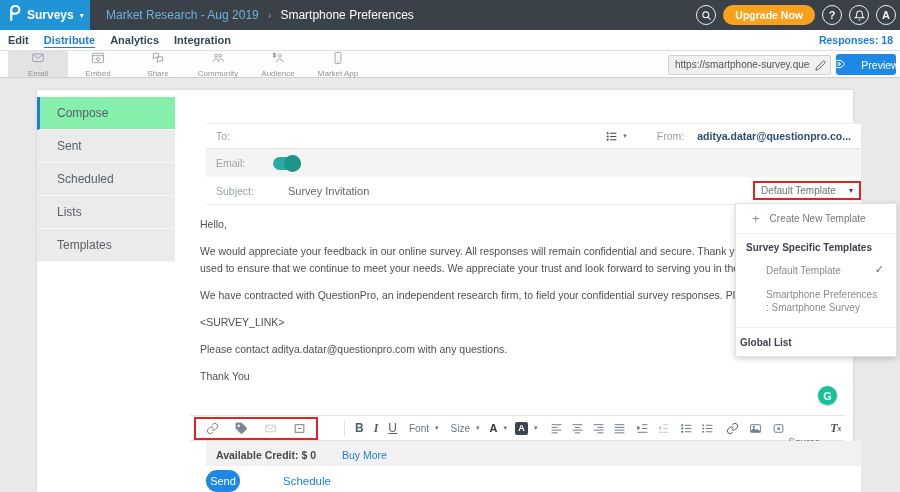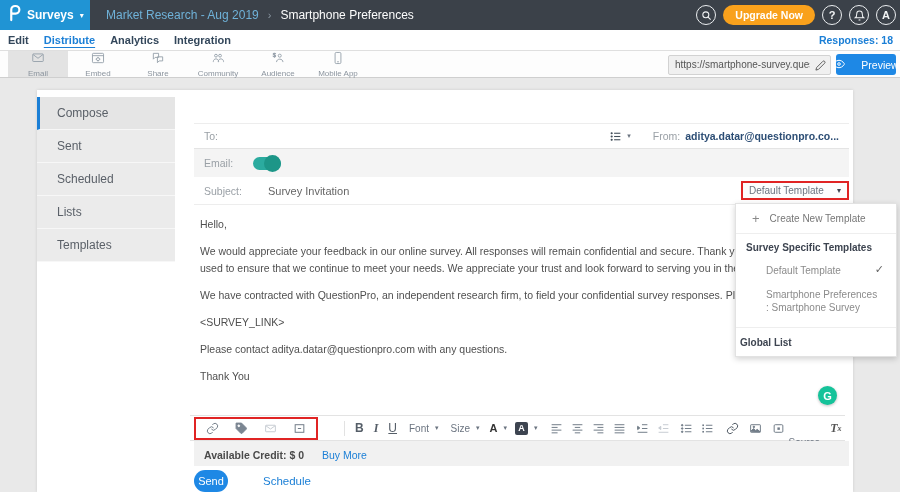--- a/index.html
+++ b/index.html
@@ -35,24 +35,24 @@
   .channel svg { width:14px; height:14px; stroke:#97a1ab; fill:none; stroke-width:1.6; }
   .url-wrap { position:absolute; right:69px; top:3px; width:163px; height:20px; }
   .url-input { width:100%; height:100%; background:#f0f0f0; border:1px solid #d2d2d2; border-radius:2px; font-size:10px; color:#555; padding:0 20px 0 6px; font-family:"Liberation Sans",sans-serif; }
   .pencil { position:absolute; right:5px; top:3px; cursor:pointer; }
   .preview-btn { position:absolute; right:4px; top:3px; width:60px; height:21px; background:#1e88e5; border:none; border-radius:3px; color:#fff; font-size:10.5px; display:flex; align-items:center; justify-content:center; gap:16px; cursor:pointer; }
 
   
   .panel { position:absolute; left:37px; top:90px; width:816px; height:402px; background:#fff; box-shadow:0 0 3px rgba(0,0,0,.12); }
   .sidebar { position:absolute; left:0; top:7px; width:138px; }
   .side-item { height:33px; line-height:33px; padding-left:20px; font-size:12px; color:#5a6068; background:#ebebeb; border-bottom:1px solid #f7f7f7; cursor:pointer; }
-  .side-item.active { background:#e5e5e5; border-left:3px solid #1b7fd6; padding-left:17px; }
+  .side-item.active { background:#86efac; border-left:3px solid #1b7fd6; padding-left:17px; }
 
   .compose { position:absolute; left:153px; top:0; width:655px; height:402px; }
-  .row { position:absolute; left:4px; width:655px; display:flex; align-items:center; }
+  .row { position:absolute; left:16px; width:655px; display:flex; align-items:center;gap:8px; }
   .to-row { top:33px; height:26px; border-top:1px solid #ededed; border-bottom:1px solid #e4e4e4; background:#fff; padding:0 10px; }
   .field-label { font-size:10.5px; color:#9aa0a6; }
   .to-input { flex:1; border:none; outline:none; font-size:11px; margin-left:6px; color:#444; }
   .list-btn { display:flex; align-items:center; gap:4px; cursor:pointer; margin-right:22px; }
   .list-caret { font-size:7px; color:#6b7480; }
   .from-label { font-size:10.5px; color:#9aa0a6; margin-right:5px; }
   .from-value { font-size:10.5px; font-weight:700; color:#2d4e75; cursor:pointer; white-space:nowrap; overflow:hidden; max-width:168px; }
   .email-row { top:59px; height:28px; background:#f4f4f4; padding:0 10px; }
   .toggle { width:28px; height:13px; border-radius:7px; background:#2bab9f; position:relative; margin-left:20px; cursor:pointer; }
   .toggle .knob { position:absolute; right:0px; top:-2px; width:17px; height:17px; border-radius:50%; background:#1d9688; }
@@ -195,21 +195,21 @@
             <circle cx="15" cy="8" r="2.6"></circle>
             <path d="M9.5 19c0-3 2.2-5 5.5-5s5.5 2 5.5 5"></path>
           </svg></span>
       <span class="clabel">Audience</span>
     </div>
     <div class="channel">
       <span><svg viewBox="0 0 24 24">
             <rect x="7" y="2.5" width="10" height="19" rx="2"></rect>
             <line x1="10.5" y1="18.5" x2="13.5" y2="18.5"></line>
           </svg></span>
-      <span class="clabel">Mobile App</span>
+      <span class="clabel">Market App</span>
     </div>
     <div class="url-wrap">
       <input class="url-input" value="https://smartphone-survey.questionpro" style="">
       <span class="pencil">
         <svg width="11" height="11" viewBox="0 0 24 24" fill="none" stroke="#555" stroke-width="2">
             <path d="M17 3a2.8 2.8 0 0 1 4 4L7.5 20.5 2 22l1.5-5.5L17 3z"></path>
           </svg>
       </span>
     </div>
     <button class="preview-btn">

